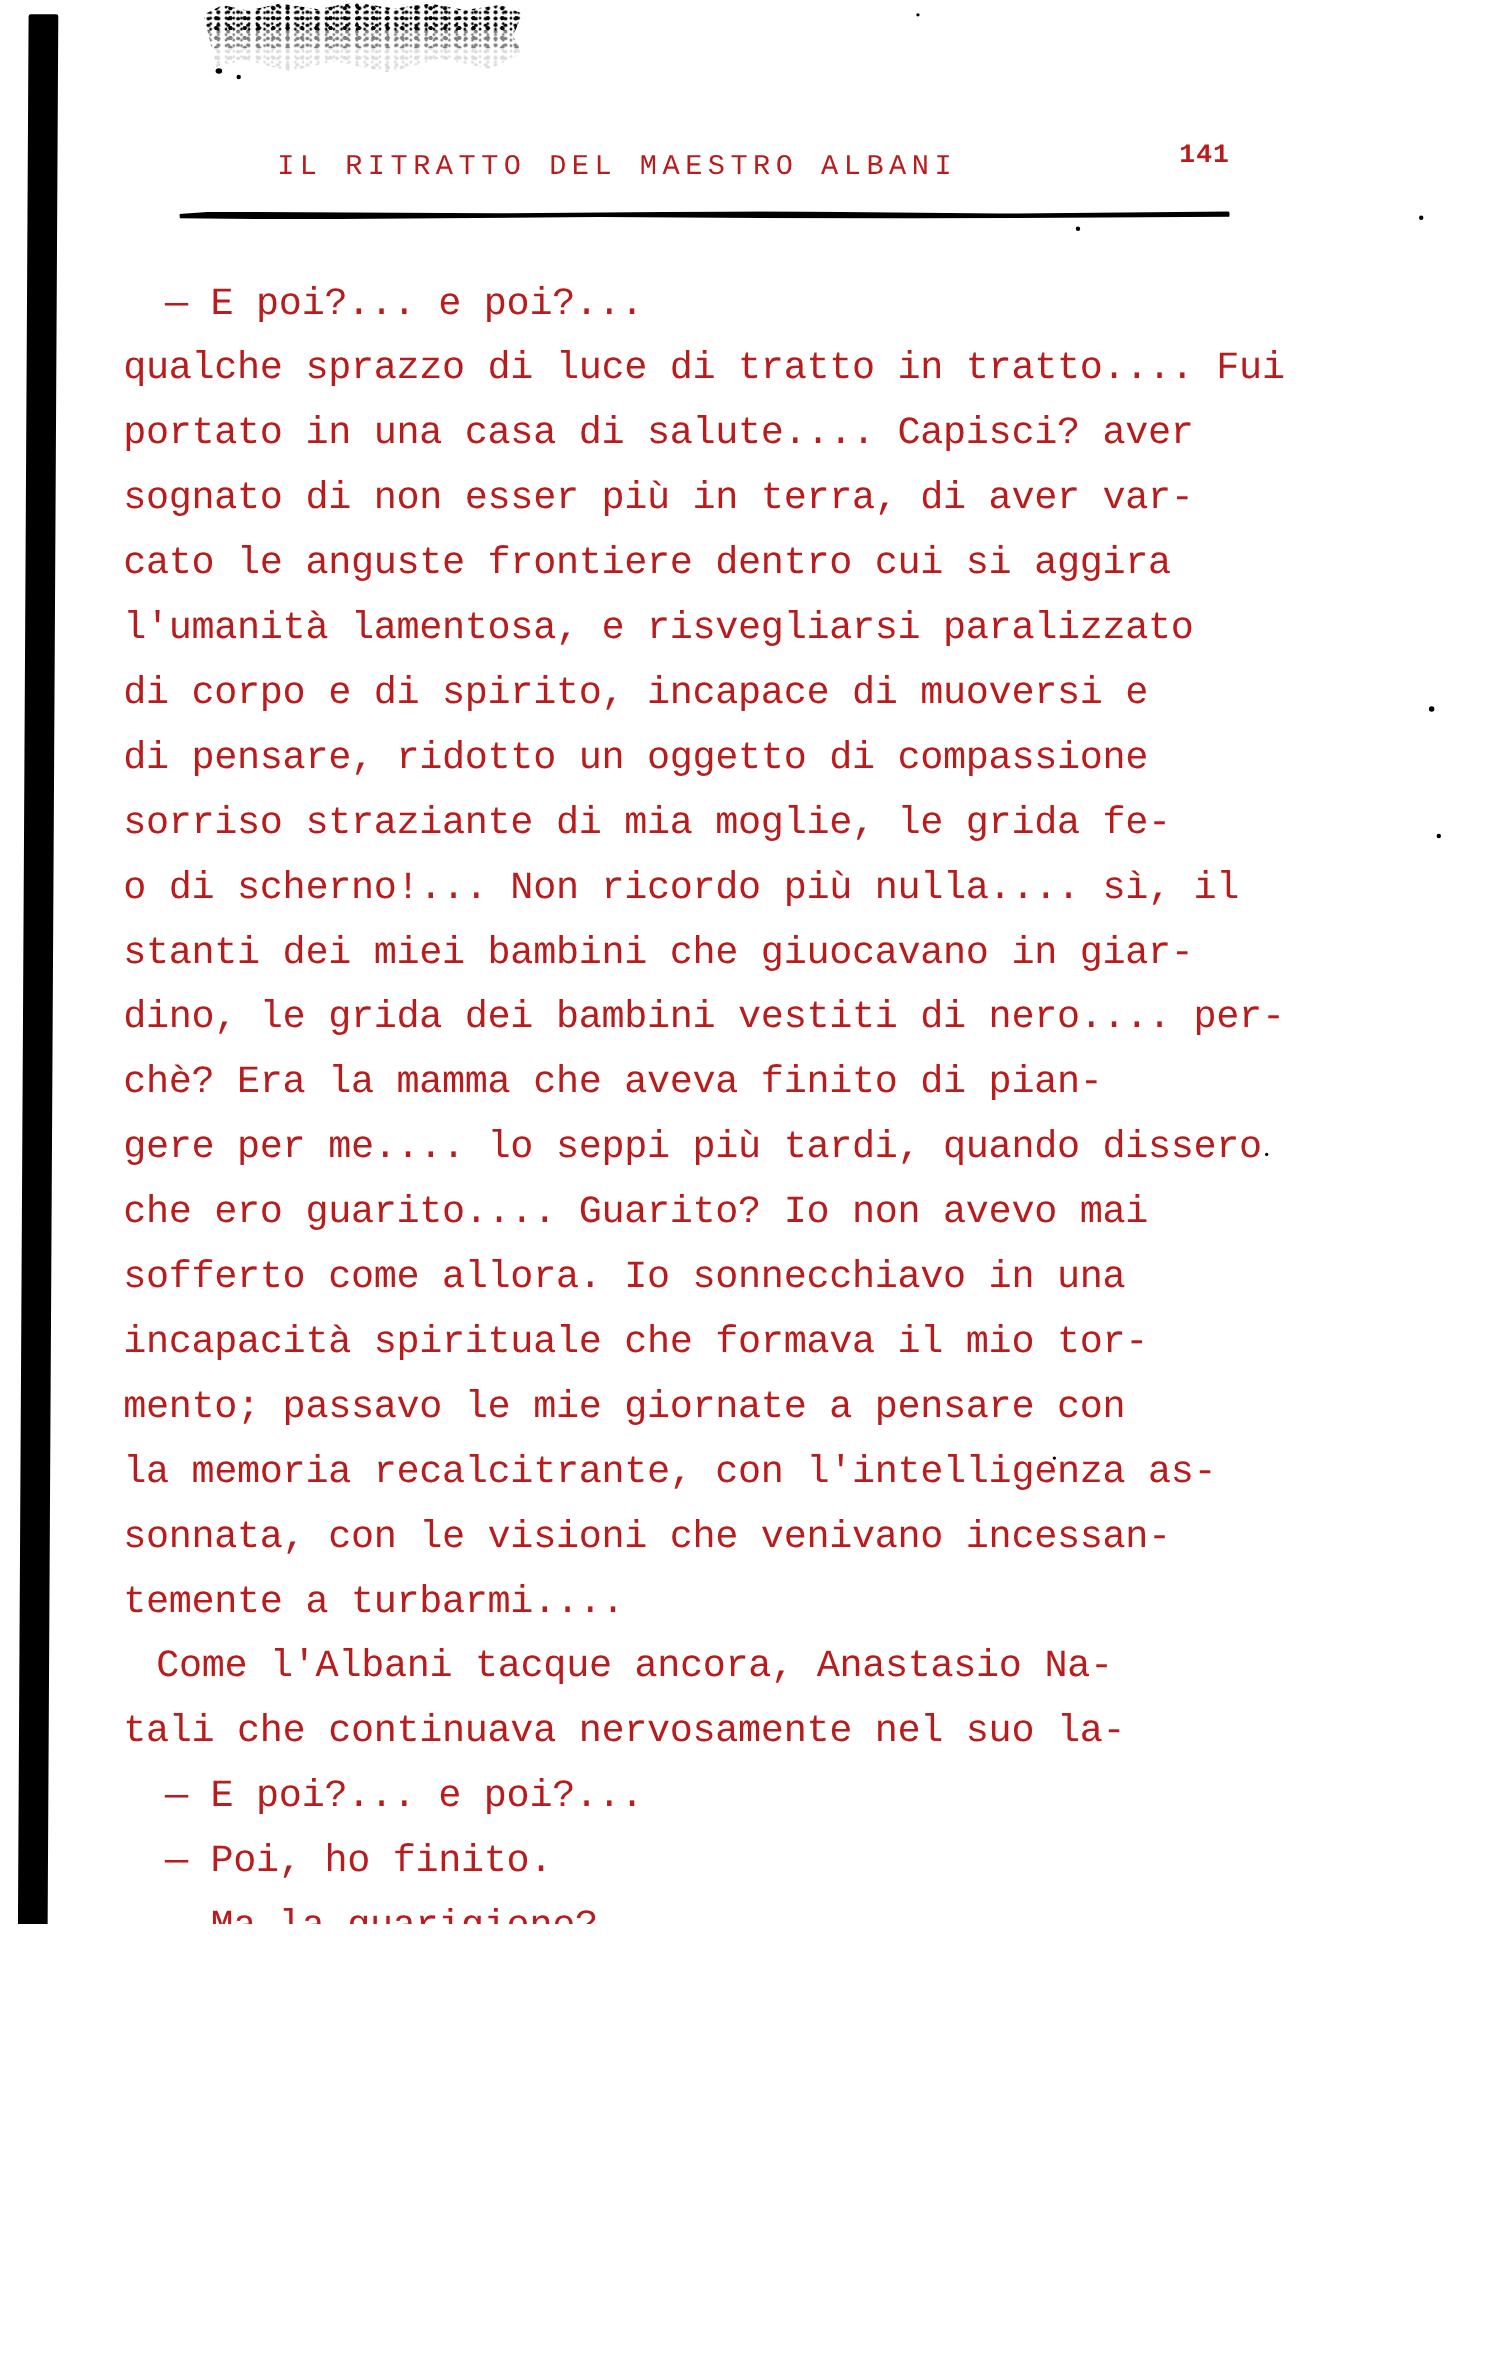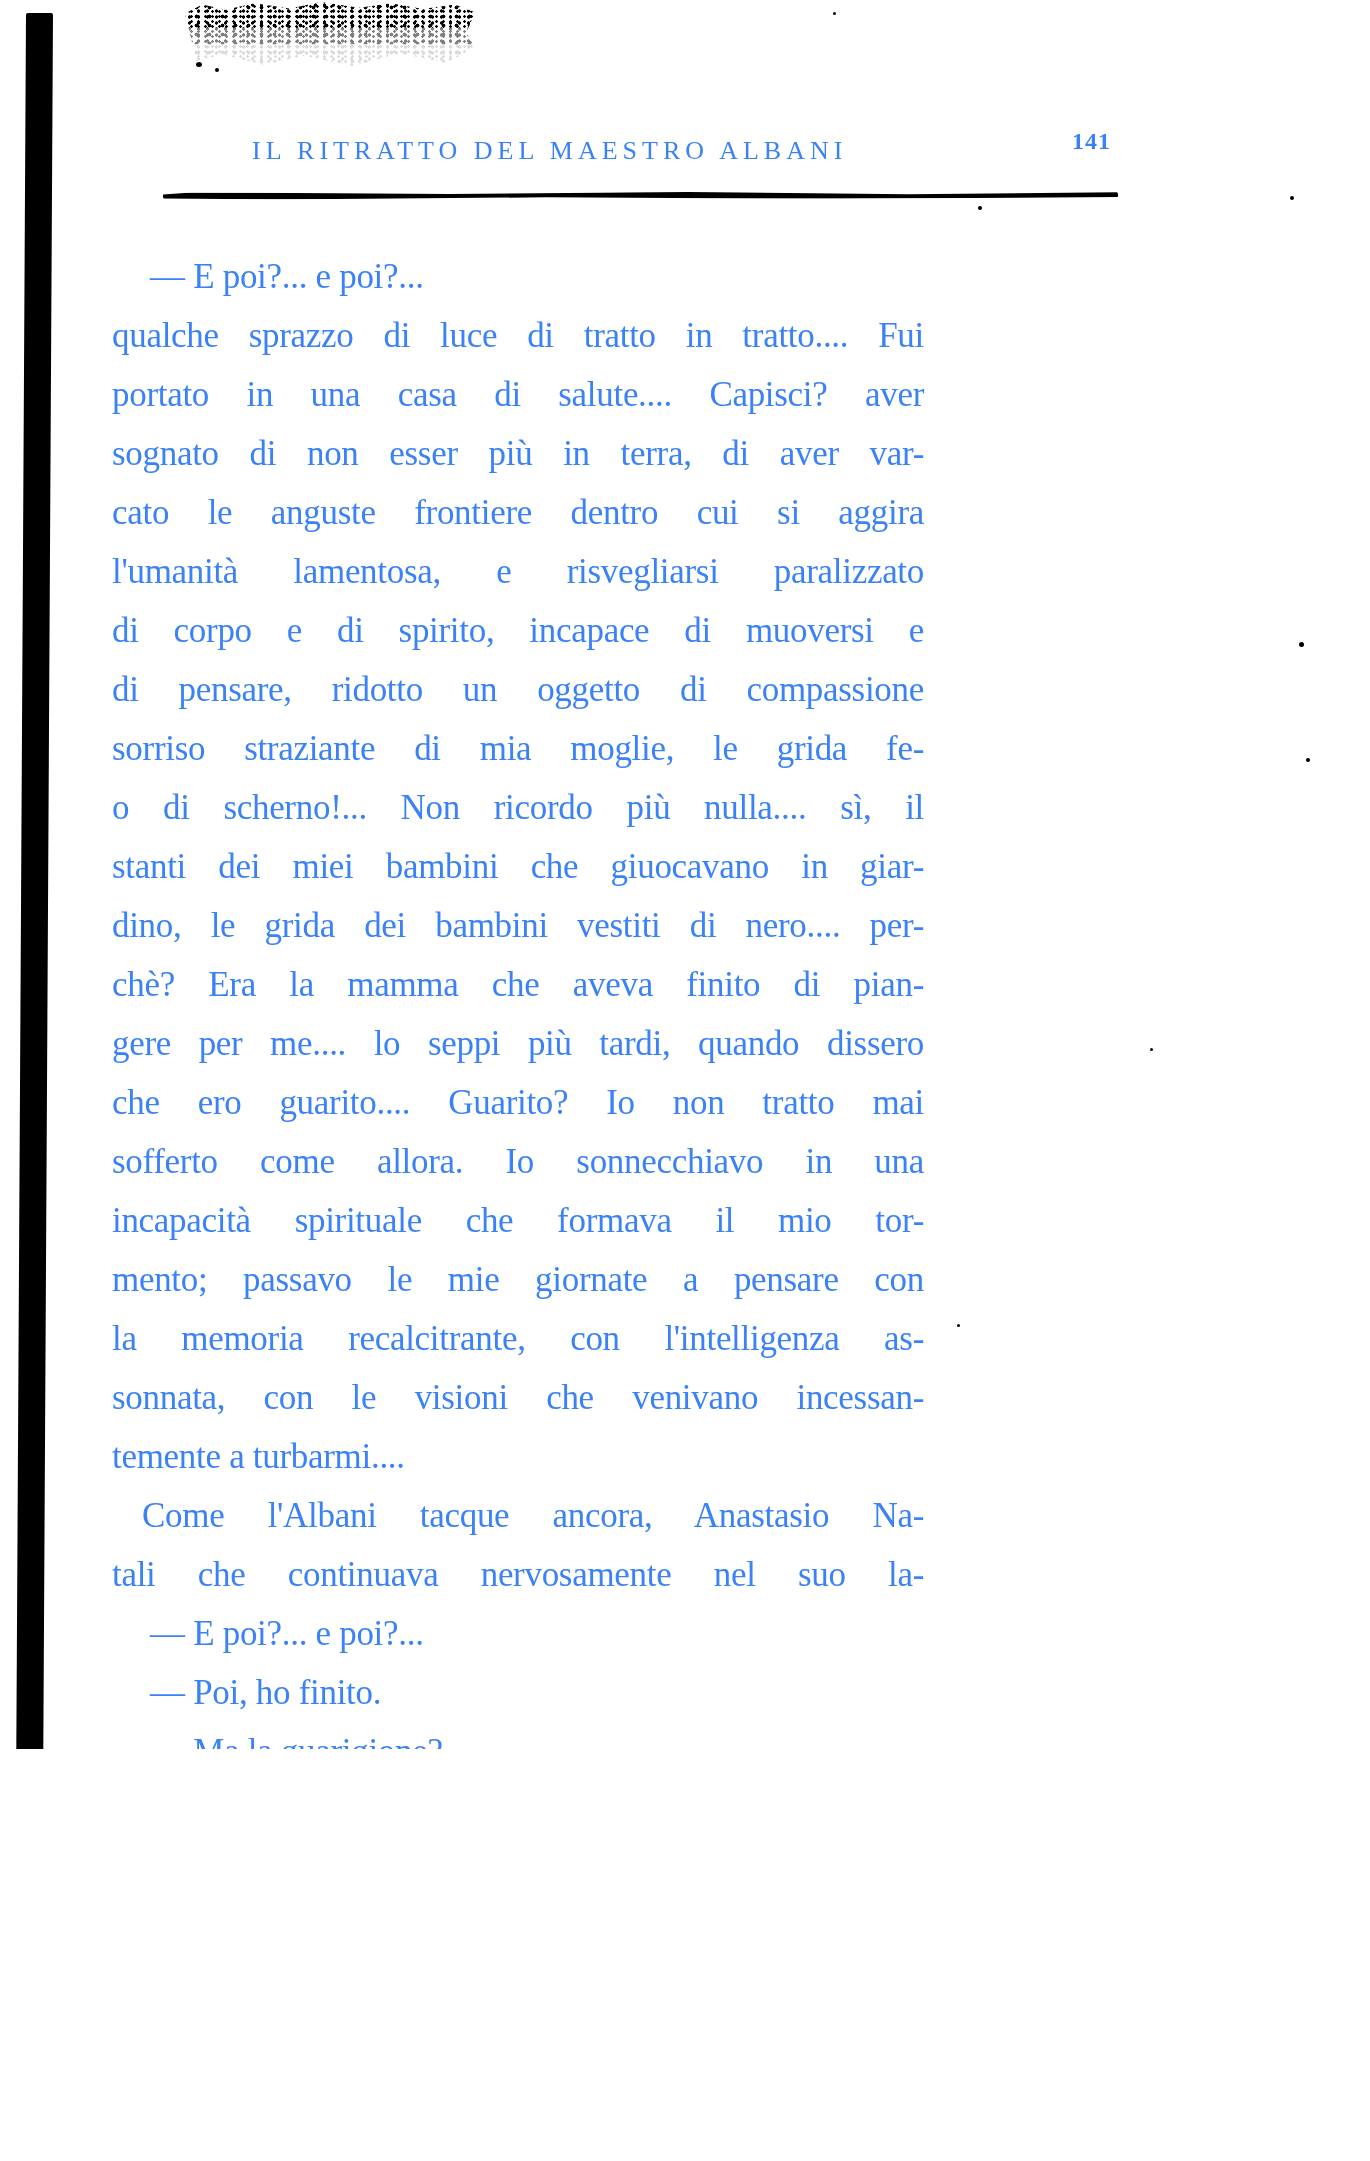--- a/index.html
+++ b/index.html
@@ -6,22 +6,22 @@
     margin: 0;
     padding: 0;
     background: #ffffff;
   }
   #page {
     position: relative;
     width: 1370px;
     height: 1749px;
     background: #ffffff;
     overflow: hidden;
-    font-family: Liberation Serif, serif;
-    color: #3b82f6;
+    font-family: Liberation Mono, monospace;
+    color: #b91c1c;
   }
 
   
   .spine-band {
     position: absolute;
     left: 26px;
     top: 13px;
     width: 27px;
     height: 2148px;
     background: #000;
@@ -134,21 +134,21 @@
       <div class="line justify">cato le anguste frontiere dentro cui si aggira</div>
       <div class="line justify">l'umanità lamentosa, e risvegliarsi paralizzato</div>
       <div class="line justify">di corpo e di spirito, incapace di muoversi e</div>
       <div class="line justify">di pensare, ridotto un oggetto di compassione</div>
       <div class="line justify">sorriso straziante di mia moglie, le grida fe-</div>
       <div class="line justify">o di scherno!... Non ricordo più nulla.... sì, il</div>
       <div class="line justify">stanti dei miei bambini che giuocavano in giar-</div>
       <div class="line justify">dino, le grida dei bambini vestiti di nero.... per-</div>
       <div class="line justify">chè? Era la mamma che aveva finito di pian-</div>
       <div class="line justify">gere per me.... lo seppi più tardi, quando dissero</div>
-      <div class="line justify">che ero guarito.... Guarito? Io non tratto mai</div>
+      <div class="line justify">che ero guarito.... Guarito? Io non avevo mai</div>
       <div class="line justify">sofferto come allora. Io sonnecchiavo in una</div>
       <div class="line justify">incapacità spirituale che formava il mio tor-</div>
       <div class="line justify">mento; passavo le mie giornate a pensare con</div>
       <div class="line justify">la memoria recalcitrante, con l'intelligenza as-</div>
       <div class="line justify">sonnata, con le visioni che venivano incessan-</div>
       <div class="line plain">temente a turbarmi....</div>
       <div class="line indent-justify">Come l'Albani tacque ancora, Anastasio Na-</div>
       <div class="line justify">tali che continuava nervosamente nel suo la-</div>
       <div class="line dialogue">— E poi?... e poi?...</div>
       <div class="line dialogue">— Poi, ho finito.</div>

